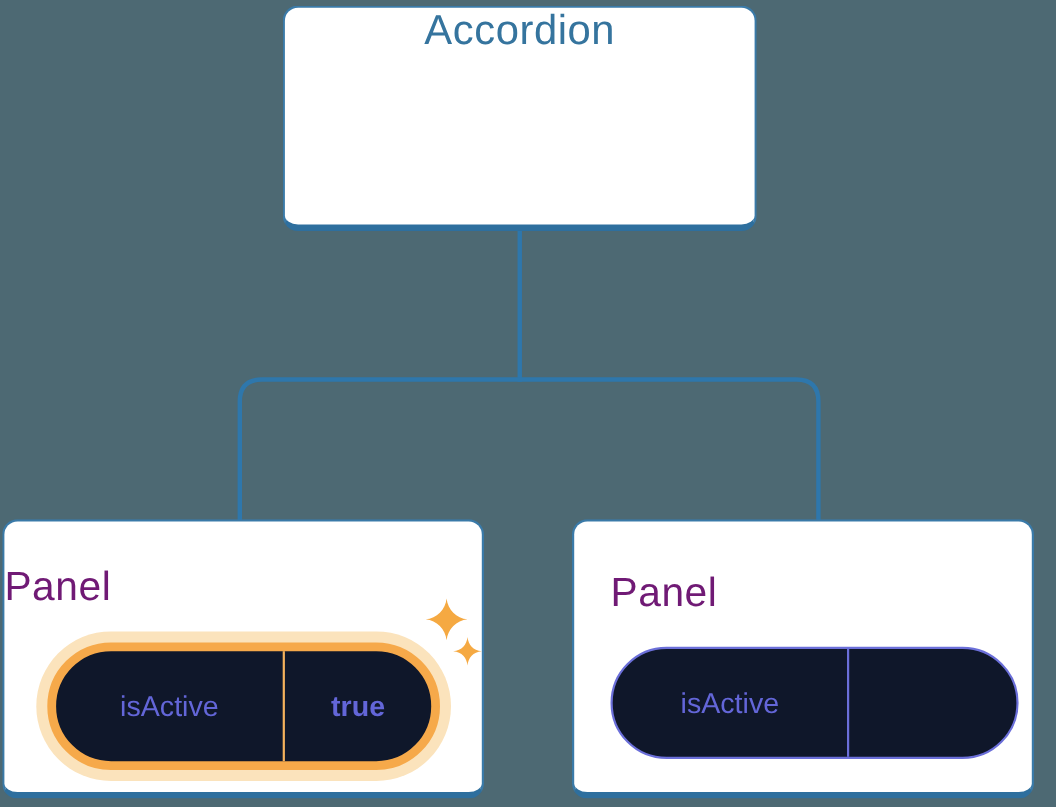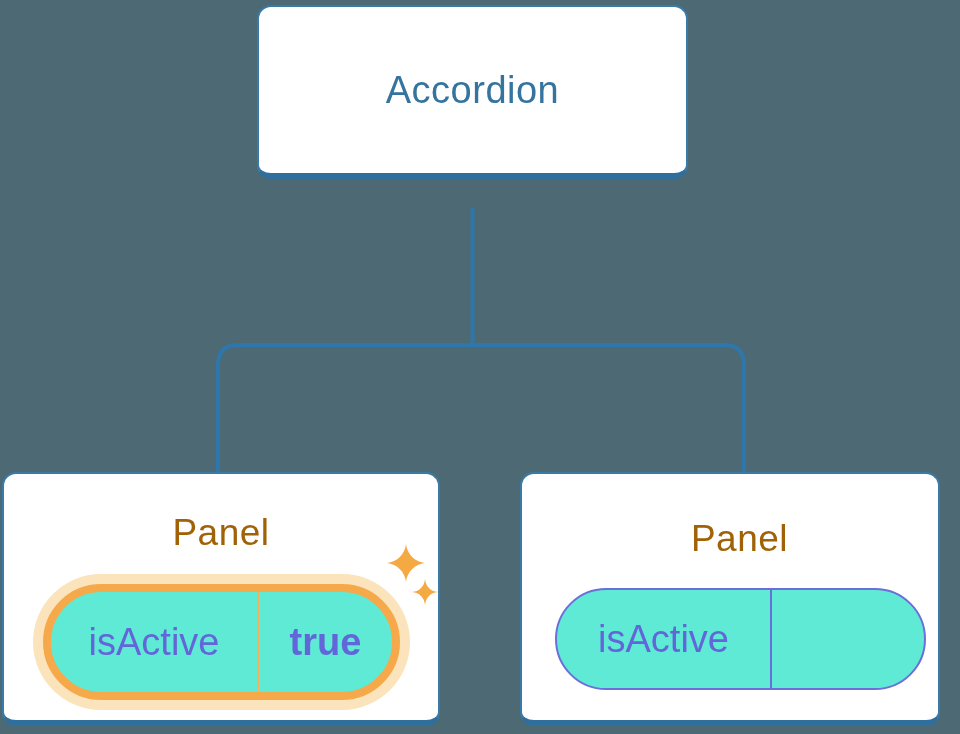--- a/index.html
+++ b/index.html
@@ -23,53 +23,53 @@
     position: absolute;
     background: #FFFFFF;
     border: 2px solid #3A7AA8;
     border-bottom: 6px solid #2E6F9E;
     border-radius: 14px;
     box-sizing: border-box;
   }
 
   .node-root {
     left: 257px; top: 5px;
-    width: 431px; height: 174px;
+    width: 431px; height: 205px;
     display: flex;
-    align-items: center;
+    align-items: flex-start;
     justify-content: center;
   }
 
   .root-label {
     color: #35749E;
     font-size: 38px;
     letter-spacing: 0.5px;
   }
 
   .node-panel-left  { left: 2px;   top: 472px; width: 438px; height: 254px; }
   .node-panel-right { left: 520px; top: 472px; width: 420px; height: 254px; }
 
   .panel-title {
     position: absolute;
     left: 0; right: 0;
-    text-align: center;
-    color: #a16207;
+    text-align: left;
+    color: #701a75;
     font-size: 37px;
     letter-spacing: 0.5px;
   }
   .node-panel-left  .panel-title { top: 38px; }
   .node-panel-right .panel-title { top: 44px; left: 33px; right: 14px; }
 
   .state-pill {
     position: absolute;
     box-sizing: border-box;
-    background: #5eead4;
+    background: #0f172a;
     display: flex;
     align-items: stretch;
-    font-size: 38px;
+    font-size: 26px;
     color: #6366D8;
   }
 
   .pill-active {
     left: 39px; top: 110px;
     width: 357px; height: 116px;
     border: 8px solid #F6A94A;
     border-radius: 58px;
     box-shadow: 0 0 0 10px #FBE3BC;
   }

